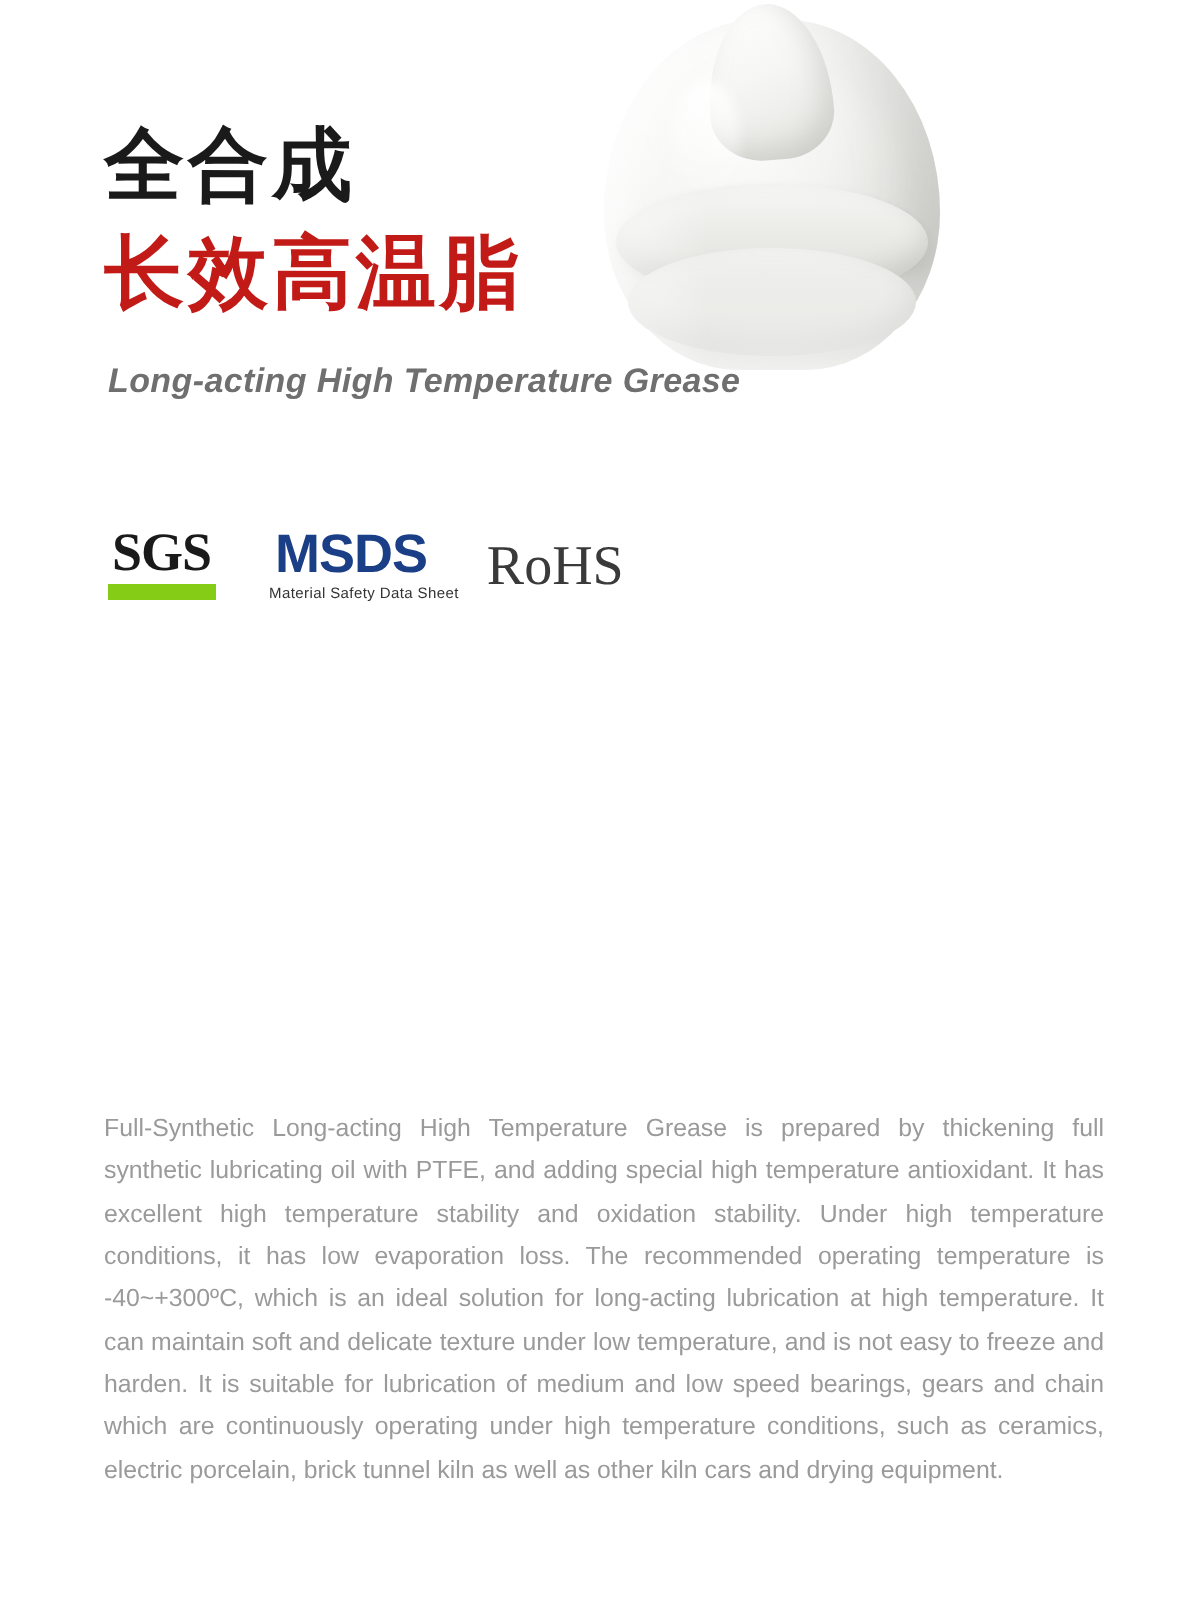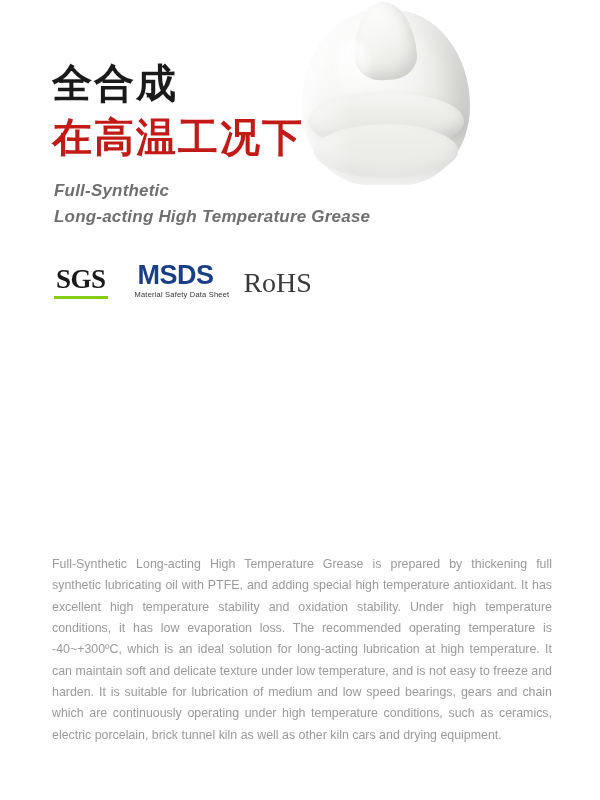--- a/index.html
+++ b/index.html
@@ -143,21 +143,21 @@
   }
   .sgs-logo {
     display: inline-block;
     background: #ffffff;
     color: #1a1a1a;
     font-size: 27px;
     font-weight: bold;
     letter-spacing: -0.5px;
     font-family: "Liberation Serif", serif;
     padding: 0 2px 2px 2px;
-    border-bottom: 3px solid #84cc16;
+    border-bottom: 8px solid #84cc16;
     line-height: 1.05;
   }
   .msds-block {
     display: flex;
     flex-direction: column;
     align-items: center;
     line-height: 1;
     text-align: right;
   }
   .msds-main {
@@ -215,23 +215,22 @@
     <div class="grease-body"></div>
     <div class="grease-ring1"></div>
     <div class="grease-ring2"></div>
     <div class="grease-tip"></div>
     <div class="grease-highlight"></div>
     <div class="photo-fade-left"></div>
     <div class="photo-fade-bottom"></div>
   </div>
 
   <div class="title-zh-1">全合成</div>
-  <div class="title-zh-2">在高温工况下</div>
+  <div class="title-zh-2">长效高温脂</div>
   <div class="title-en">
-    <div>Full-Synthetic</div>
     <div>Long-acting High Temperature Grease</div>
   </div>
 
   <div class="certs">
     <span class="sgs-logo">SGS</span>
     <span class="msds-block">
       <span class="msds-main">MSDS</span>
       <span class="msds-sub">Material Safety Data Sheet</span>
     </span>
     <span class="rohs-logo">RoHS</span>

